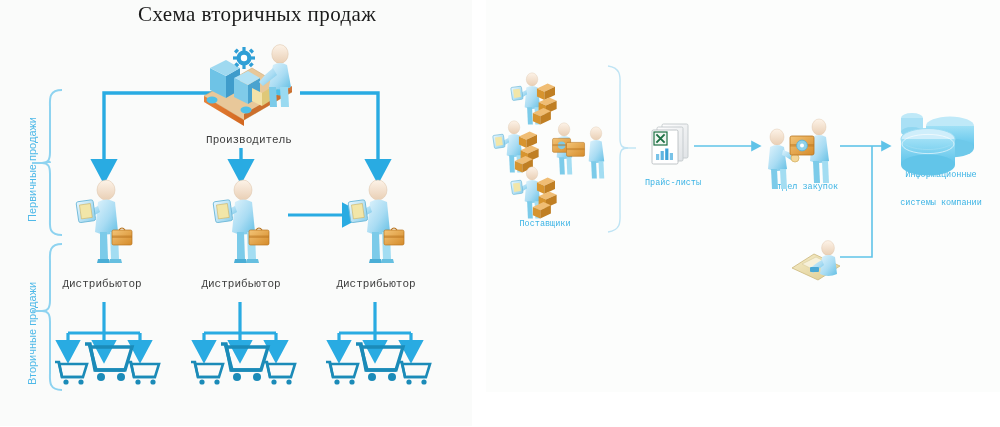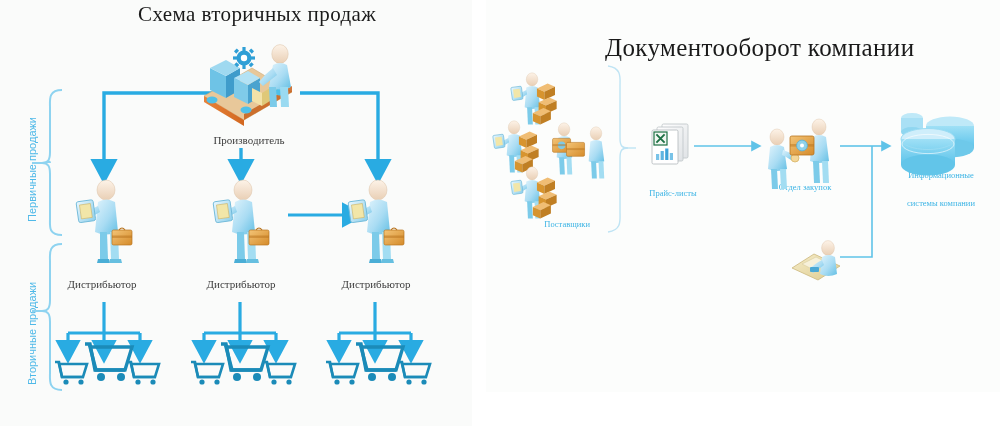--- a/index.html
+++ b/index.html
@@ -15,21 +15,21 @@
     font-family:"Liberation Serif","DejaVu Serif",serif;
     color:#1a1a1a;
     white-space:nowrap;
     letter-spacing:0.4px;
   }
   #title-left{left:138px;top:2px;font-size:21px;}
   #title-right{left:605px;top:34px;font-size:25px;}
 
   .node-label{
     position:absolute;
-    font-family:Liberation Serif, serif;
+    font-family:Liberation Mono, monospace;
     white-space:nowrap;
     text-align:center;
   }
   .lbl-dark{color:#3d3d3d;font-size:11px;}
   .lbl-blue{color:#3cb4e5;font-size:8.5px;line-height:11px;}
 
   .vlabel{
     position:absolute;
     color:#4fb9e8;
     font-size:11px;
@@ -44,37 +44,36 @@
 </head>
 <body>
 
 <div id="stage">
 
   <div class="panel" id="panel-left"></div>
   <div class="panel" id="panel-right"></div>
 
   <div class="title-serif" id="title-left">Схема вторичных продаж</div>
 
-  <div class="title-serif" id="title-right">Документооборот компании</div>
 
   <div class="vlabel" style="left:26px;top:222px;">Первичные продажи</div>
 
   <div class="vlabel" style="left:26px;top:385px;">Вторичные продажи</div>
 
   <div class="node-label lbl-dark" style="left:204px;top:134px;width:90px;">Производитель</div>
 
   <div class="node-label lbl-dark" style="left:56px;top:278px;width:92px;">Дистрибьютор</div>
 
   <div class="node-label lbl-dark" style="left:195px;top:278px;width:92px;">Дистрибьютор</div>
 
   <div class="node-label lbl-dark" style="left:330px;top:278px;width:92px;">Дистрибьютор</div>
 
-  <div class="node-label lbl-blue" style="left:500px;top:219px;width:90px;text-align:right;">Поставщики</div>
-
-  <div class="node-label lbl-blue" style="left:633px;top:188px;width:80px;">Прайс-листы</div>
+  <div class="node-label lbl-blue" style="left:500px;top:219px;width:90px;">Поставщики</div>
+
+  <div class="node-label lbl-blue" style="left:633px;top:178px;width:80px;">Прайс-листы</div>
 
   <div class="node-label lbl-blue" style="left:760px;top:182px;width:90px;">Отдел закупок</div>
 
 
   <div class="node-label lbl-blue" style="left:887px;top:170px;width:108px;">Информационные</div>
 
   <div class="node-label lbl-blue" style="left:887px;top:198px;width:108px;">системы компании</div>
 
   <svg class="overlay" viewBox="0 0 1000 427">
     <defs>

